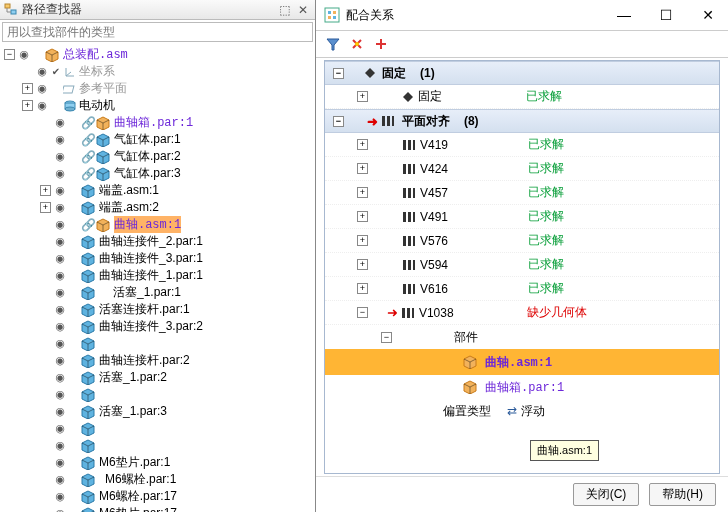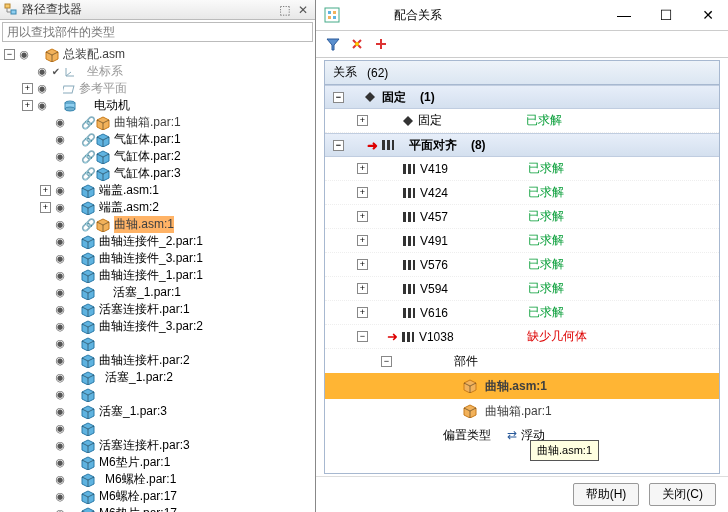--- a/index.html
+++ b/index.html
@@ -14,23 +14,23 @@
 .tree-row { display: flex; align-items: center; height: 17px; white-space: nowrap; }
 .toggle { width: 11px; height: 11px; border: 1px solid #888; font-size: 9px; line-height: 9px; text-align: center; margin-right: 2px; cursor: pointer; background: #fff; }
 .indent { display: inline-block; }
 .eye { width: 14px; font-size: 11px; color: #555; text-align: center; }
 .tick { width: 14px; font-size: 10px; color: #555; text-align: center; }
 .cube-icon { width: 14px; height: 14px; margin-right: 2px; }
 .cube-blue { fill: #5fb3e0; stroke: #2b7aa8; }
 .cube-orange { fill: #f2b25b; stroke: #c87b1a; }
 .link-blue { color: #3a6ea5; }
 .link-gray { color: #999; }
-.label-red { color: #404040; }
+.label-red { color: #6d28d9; font-family: Liberation Mono, monospace; }
 .label-highlight { background: #ffb366; }
-.right-titlebar { display: flex; align-items: center; height: 30px; padding: 0 8px; gap: 48px; }
+.right-titlebar { display: flex; align-items: center; height: 30px; padding: 0 8px; }
 .wnd-controls { margin-left: auto; display: flex; gap: 18px; }
 .wnd-btn { width: 24px; text-align: center; font-size: 14px; cursor: pointer; }
 .toolbar { display: flex; align-items: center; gap: 6px; padding: 4px 8px; border-bottom: 1px solid #ccc; }
 .tool-icon { width: 18px; height: 18px; display: flex; align-items: center; justify-content: center; cursor: pointer; }
 .relation-area { flex: 1; overflow: auto; border: 1px solid #a7b8d0; margin: 2px 8px 2px 8px; }
 .relation-header { background: linear-gradient(#eef3f9,#dbe6f2); border-bottom: 1px solid #a7b8d0; padding: 3px 8px; display: flex; align-items: center; gap: 10px; }
 .rel-row { display: flex; align-items: center; height: 24px; padding-left: 8px; }
 .rel-group-header { background: linear-gradient(#e7eef9,#d4e0ef); border-top: 1px solid #c0cde0; border-bottom: 1px solid #c0cde0; font-weight: bold; }
 .rel-item { border-bottom: 1px dotted #eee; }
 .rel-red-arrow { color: #d00; font-size: 13px; margin: 0 3px; }
@@ -82,21 +82,21 @@
         <span style="width:13px;display:inline-block"></span>
         <span class="eye">◉</span>
         <span class="tick">✔</span>
         <span>
           <svg width="14" height="14">
             <line x1="3" y1="11" x2="3" y2="3" stroke="#8ab"></line>
             <line x1="3" y1="11" x2="11" y2="11" stroke="#8ab"></line>
             <line x1="3" y1="11" x2="8" y2="7" stroke="#8ab"></line>
           </svg>
         </span>
-        <span class="link-gray" style="margin-left:10px">坐标系</span>
+        <span class="link-gray" style="margin-left:2px">坐标系</span>
       </div>
       <div class="tree-row">
         <span class="indent" style="width:18px"></span>
         <span class="toggle">+</span>
         <span class="eye">◉</span>
         <span class="tick"></span>
         <span>
           <svg width="14" height="14">
             <rect x="2" y="4" width="10" height="7" fill="none" stroke="#8ab" transform="skewX(-15)"></rect>
           </svg>
@@ -108,21 +108,21 @@
         <span class="toggle">+</span>
         <span class="eye">◉</span>
         <span class="tick"></span>
         <span>
           <svg width="14" height="14">
             <ellipse cx="7" cy="4" rx="5" ry="2" fill="#8fcff0" stroke="#3b87b0"></ellipse>
             <rect x="2" y="4" width="10" height="6" fill="#8fcff0" stroke="#3b87b0"></rect>
             <ellipse cx="7" cy="10" rx="5" ry="2" fill="#6fb0d0" stroke="#3b87b0"></ellipse>
           </svg>
         </span>
-        <span class="" style="margin-left:17px">电动机</span>
+        <span class="" style="margin-left:2px">电动机</span>
       </div>
       <div class="tree-row">
         <span class="indent" style="width:36px"></span>
         <span style="width:13px;display:inline-block"></span>
         <span class="eye">◉</span>
         <span class="tick"></span>
         <span class="link-blue">🔗</span>
         <span>
           <svg class="cube-icon">
             <path class="cube-orange" d="M7 1 L13 4 L13 11 L7 14 L1 11 L1 4 Z"></path>
@@ -320,21 +320,21 @@
         <span class="indent" style="width:36px"></span>
         <span style="width:13px;display:inline-block"></span>
         <span class="eye">◉</span>
         <span class="tick"></span>
         <span>
           <svg class="cube-icon">
             <path class="cube-blue" d="M7 1 L13 4 L13 11 L7 14 L1 11 L1 4 Z"></path>
             <path d="M1 4 L7 7 L13 4 M7 7 L7 14" fill="none" stroke="currentColor" stroke-width="0.7" opacity="0.6"></path>
           </svg>
         </span>
-        <span class="" style="margin-left:8px">活塞_1.par:2</span>
+        <span class="" style="margin-left:2px">活塞_1.par:2</span>
       </div>
       <div class="tree-row">
         <span class="indent" style="width:36px"></span>
         <span style="width:13px;display:inline-block"></span>
         <span class="eye">◉</span>
         <span class="tick"></span>
         <span>
           <svg class="cube-icon">
             <path class="cube-blue" d="M7 1 L13 4 L13 11 L7 14 L1 11 L1 4 Z"></path>
             <path d="M1 4 L7 7 L13 4 M7 7 L7 14" fill="none" stroke="currentColor" stroke-width="0.7" opacity="0.6"></path>
@@ -370,21 +370,20 @@
         <span class="indent" style="width:36px"></span>
         <span style="width:13px;display:inline-block"></span>
         <span class="eye">◉</span>
         <span class="tick"></span>
         <span>
           <svg class="cube-icon">
             <path class="cube-blue" d="M7 1 L13 4 L13 11 L7 14 L1 11 L1 4 Z"></path>
             <path d="M1 4 L7 7 L13 4 M7 7 L7 14" fill="none" stroke="currentColor" stroke-width="0.7" opacity="0.6"></path>
           </svg>
         </span>
-        <span class="" style="margin-left:2px">活塞连接杆.par:3</span>
       </div>
       <div class="tree-row">
         <span class="indent" style="width:36px"></span>
         <span style="width:13px;display:inline-block"></span>
         <span class="eye">◉</span>
         <span class="tick"></span>
         <span>
           <svg class="cube-icon">
             <path class="cube-blue" d="M7 1 L13 4 L13 11 L7 14 L1 11 L1 4 Z"></path>
             <path d="M1 4 L7 7 L13 4 M7 7 L7 14" fill="none" stroke="currentColor" stroke-width="0.7" opacity="0.6"></path>
@@ -466,24 +465,20 @@
         </svg>
       </span>
     <span class="tool-icon">
         <svg width="14" height="14">
           <line x1="7" y1="2" x2="7" y2="12" stroke="#d33" stroke-width="2"></line>
           <line x1="2" y1="7" x2="12" y2="7" stroke="#d33" stroke-width="2"></line>
         </svg>
       </span>
   </div>
   <div class="relation-area">
-    <div class="relation-header">
-      <span>关系</span>
-      <span>(62)</span>
-    </div>
     <div id="relations-body">
         <div class="rel-row rel-group-header">
           <span class="toggle">−</span>
    <span style="width:18px"></span>
 
    <span>
             <svg width="12" height="12">
               <path d="M6 1 L11 6 L6 11 L1 6 Z" fill="#333"></path>
             </svg>
           </span>
@@ -507,21 +502,21 @@
           <span class="toggle">−</span>
    <span style="width:18px"></span>
    <span class="rel-red-arrow">➜</span>
    <span>
             <svg class="bars-icon">
               <rect x="1" y="2" width="3" height="10" fill="#333"></rect>
               <rect x="6" y="2" width="3" height="10" fill="#333"></rect>
               <rect x="11" y="2" width="2" height="10" fill="#333"></rect>
             </svg>
           </span>
-   <span style="margin-left:14px">平面对齐</span>
+   <span style="margin-left:7px">平面对齐</span>
    <span style="margin-left:14px">(8)</span>
         </div>
         <div class="rel-row rel-item">
           <span style="width:24px"></span>
       <span class="toggle">+</span>
       <span style="width:14px"></span>
       <span style="width:18px"></span>
       <span>
             <svg class="bars-icon">
               <rect x="1" y="2" width="3" height="10" fill="#333"></rect>
@@ -665,18 +660,18 @@
         </div>
         <div class="rel-row">
           <span style="width:110px"></span>
           <span>偏置类型</span>
           <span style="margin-left:16px;color:#2a5a9a">⇄</span>
           <span style="margin-left:4px">浮动</span>
         </div>
       </div>
   </div>
   <div class="footer">
+    <button class="btn">关闭(C)</button>
     <button class="btn">帮助(H)</button>
-    <button class="btn">关闭(C)</button>
   </div>
 </div>
 
 <div class="tooltip" style="left:530px; top:440px;">曲轴.asm:1</div>
 
 </body></html>

